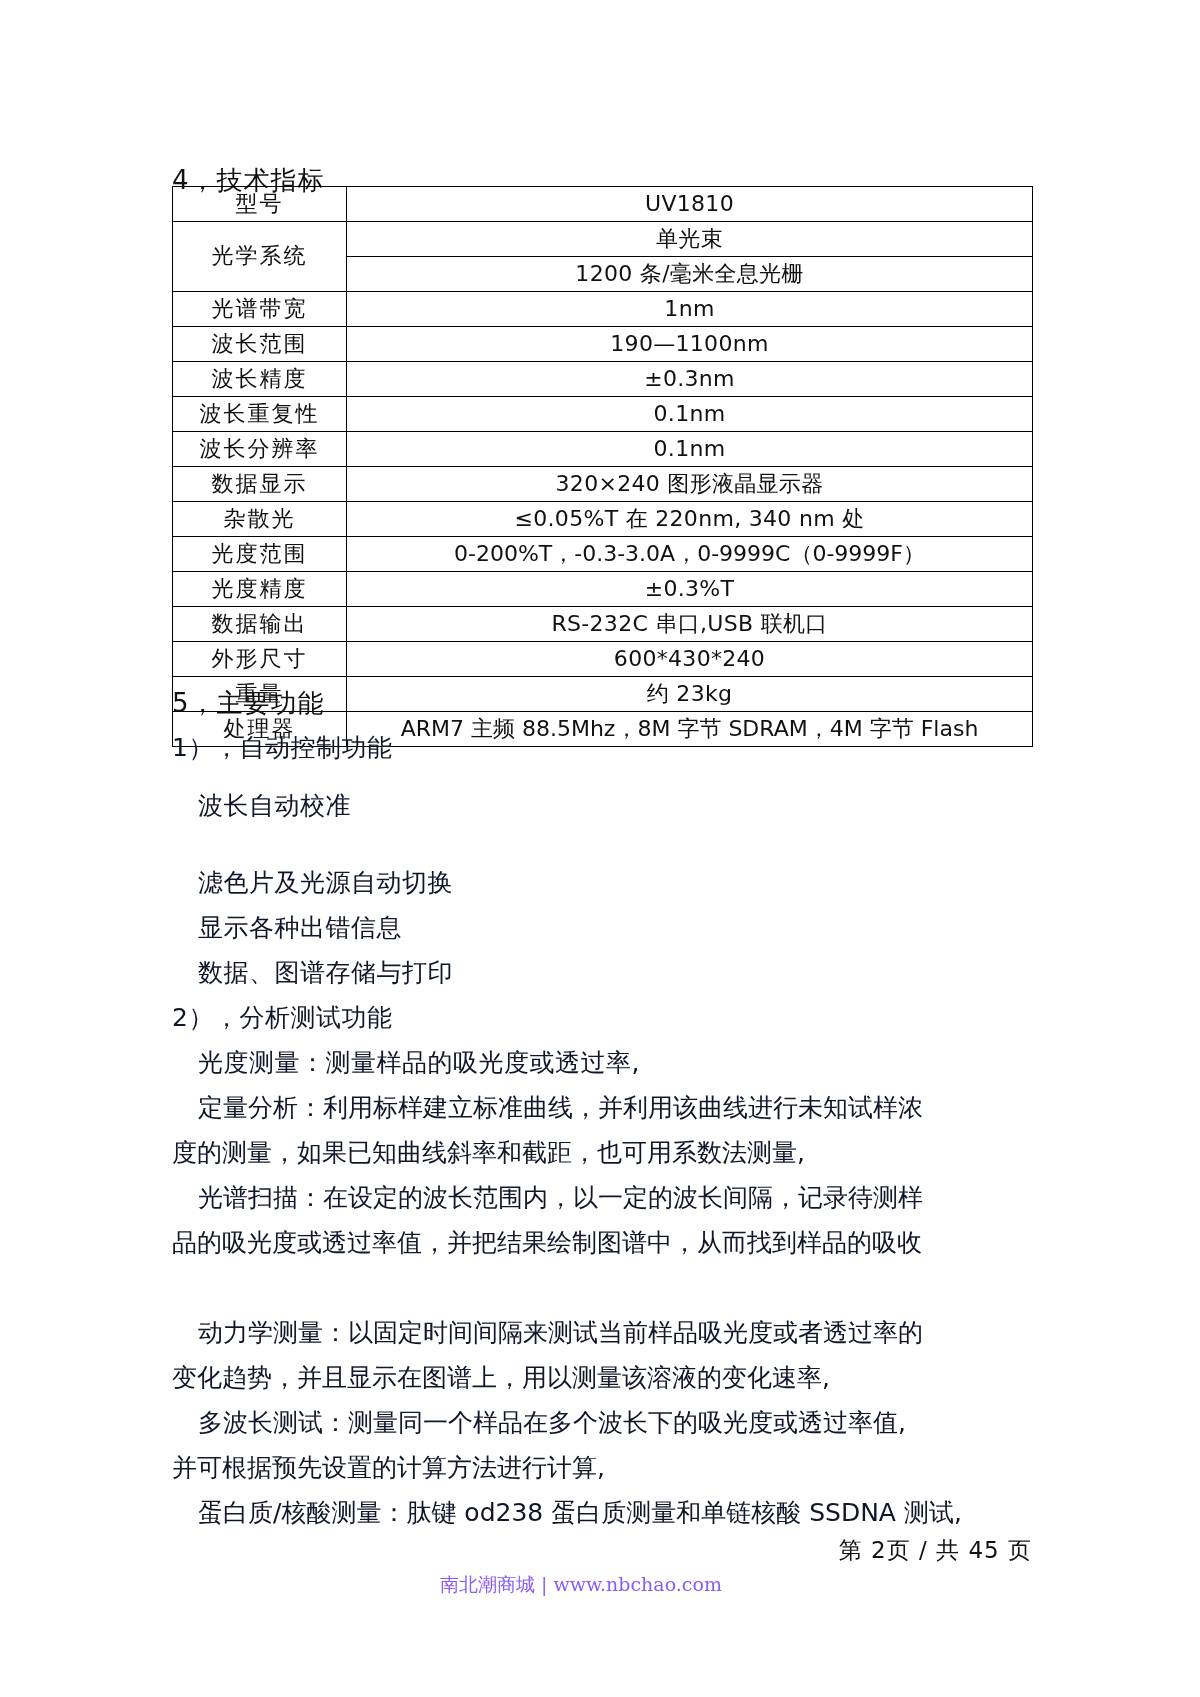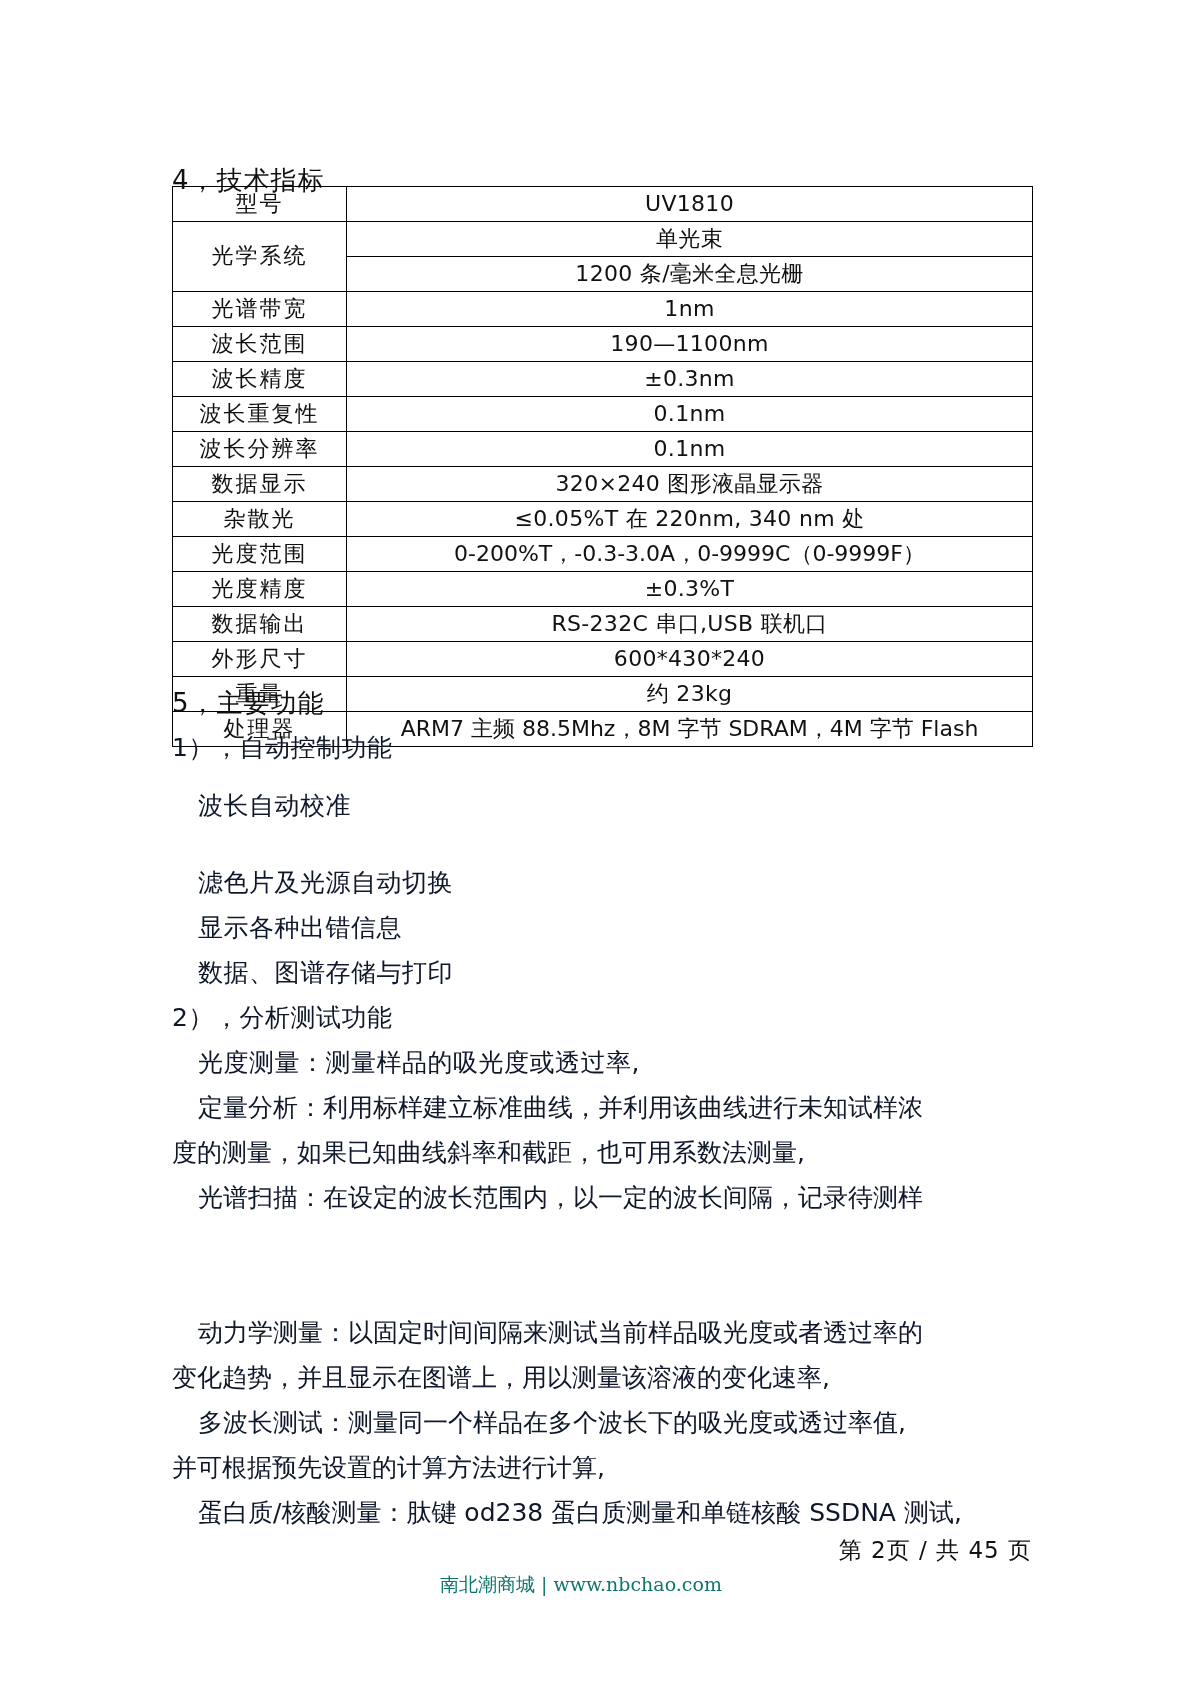--- a/index.html
+++ b/index.html
@@ -89,21 +89,21 @@
     letter-spacing: 1px;
     white-space: nowrap;
     color: #111;
   }
   .watermark {
     position: absolute;
     left: 440px;
     top: 1572px;
     font-size: 19px;
     font-family: "DejaVu Serif", "Liberation Serif", serif;
-    color: #0f766e;
+    color: #8b5cf6;
     white-space: nowrap;
   }
 </style>
 </head>
 <body>
 
 <div class="page">
 
   <div class="section-heading" style="left:172px; top:163px;">4，技术指标</div>
 
@@ -185,20 +185,21 @@
   <div class="body-line" style="left:198px; top:956px;">数据、图谱存储与打印</div>
 
   <div class="body-line" style="left:172px; top:1001px;">2），分析测试功能</div>
 
   <div class="body-line" style="left:198px; top:1046px;">光度测量：测量样品的吸光度或透过率,</div>
 
   <div class="body-line wrapline" style="left:198px; top:1091px;">定量分析：利用标样建立标准曲线，并利用该曲线进行未知试样浓</div>
   <div class="body-line wrapline" style="left:172px; top:1136px;">度的测量，如果已知曲线斜率和截距，也可用系数法测量,</div>
 
   <div class="body-line wrapline" style="left:198px; top:1181px;">光谱扫描：在设定的波长范围内，以一定的波长间隔，记录待测样</div>
+  <div class="body-line wrapline" style="left:172px; top:1226px;">品的吸光度或透过率值，并把结果绘制图谱中，从而找到样品的吸收</div>
 
   <div class="body-line wrapline" style="left:198px; top:1316px;">动力学测量：以固定时间间隔来测试当前样品吸光度或者透过率的</div>
   <div class="body-line wrapline" style="left:172px; top:1361px;">变化趋势，并且显示在图谱上，用以测量该溶液的变化速率,</div>
 
   <div class="body-line wrapline" style="left:198px; top:1406px;">多波长测试：测量同一个样品在多个波长下的吸光度或透过率值,</div>
   <div class="body-line wrapline" style="left:172px; top:1451px;">并可根据预先设置的计算方法进行计算,</div>
 
   <div class="body-line wrapline" style="left:198px; top:1496px;">蛋白质/核酸测量：肽键 od238 蛋白质测量和单链核酸 SSDNA 测试,</div>
 
   <div class="page-number">第 2页 / 共 45 页</div>

